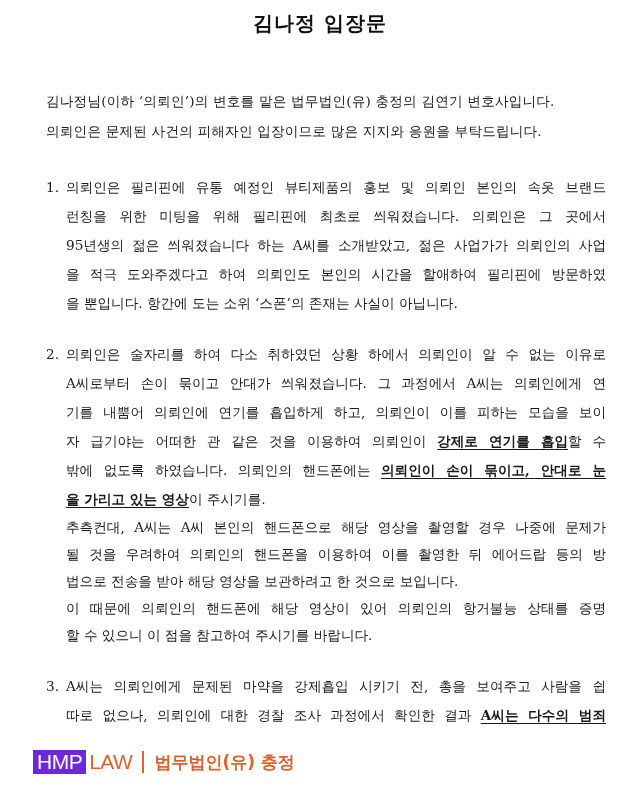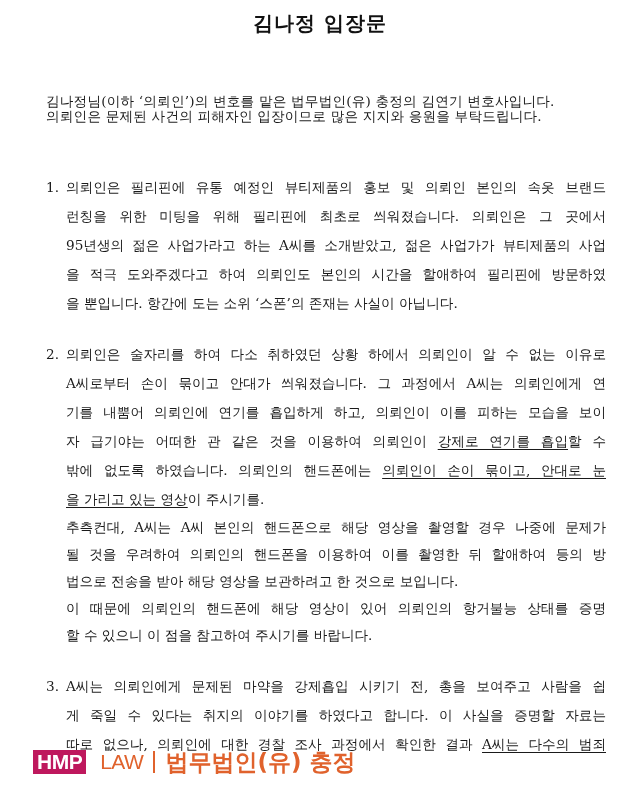--- a/index.html
+++ b/index.html
@@ -35,21 +35,21 @@
     }
     .intro {
       position: absolute;
       left: 46px;
       width: 560px;
       font-size: 13.6px;
       white-space: nowrap;
       letter-spacing: 0.2px;
     }
     .intro-1 { top: 70px; margin-top: 23px; }
-    .intro-2 { top: 108px; }
+    .intro-2 { top: 123px; }
     .section {
       position: absolute;
       left: 46px;
       width: 560px;
       font-size: 13.6px;
     }
     .line {
       height: 29px;
       line-height: 29px;
       white-space: nowrap;
@@ -63,80 +63,79 @@
     .line .num {
       position: absolute;
       left: 0;
     }
     .line.first { position: relative; }
     .sec-1 { top: 173px; }
     .sec-2 { top: 340px; }
     .sec-3 { top: 672px; }
     .sub { height: 27px; line-height: 27px; }
     .emph {
-      font-weight: normal;
+      font-weight: bold;
       text-decoration: underline;
       text-underline-offset: 3px;
     }
     .logo {
       position: absolute;
       left: 33px;
       top: 748px;
       height: 28px;
       display: flex;
       align-items: center;
       font-family: "Liberation Sans", "DejaVu Sans", sans-serif;
     }
     .logo-hmp {
-      background: #be185d;
+      background: #6d28d9;
       color: #ffffff;
       font-size: 21px;
       padding: 0 4px;
       line-height: 24px;
       letter-spacing: -0.5px;
-      font-weight: bold;
     }
     .logo-law {
       color: #e0622c;
       font-size: 21px;
-      margin-left: 14px;
+      margin-left: 3px;
       line-height: 24px;
       letter-spacing: -0.5px;
     }
     .logo-sep {
       width: 2px;
       height: 22px;
       background: #e0622c;
       margin: 0 10px 0 10px;
     }
     .logo-firm {
       color: #e0622c;
       font-family: "DejaVu Sans", sans-serif;
-      font-size: 23px;
+      font-size: 17px;
       font-weight: bold;
       line-height: 24px;
     }
   </style>
 </head>
 <body>
 
 <div class="page">
 
   <div class="title">김나정 입장문</div>
 
   <div class="intro intro-1">김나정님(이하 ‘의뢰인’)의 변호를 맡은 법무법인(유) 충정의 김연기 변호사입니다.</div>
   <div class="intro intro-2">의뢰인은 문제된 사건의 피해자인 입장이므로 많은 지지와 응원을 부탁드립니다.</div>
 
   <div class="section sec-1">
     <div class="line first">
       <span class="num">1.</span>
       <span>의뢰인은 필리핀에 유통 예정인 뷰티제품의 홍보 및 의뢰인 본인의 속옷 브랜드</span>
     </div>
     <div class="line">런칭을 위한 미팅을 위해 필리핀에 최초로 씌워졌습니다. 의뢰인은 그 곳에서</div>
-    <div class="line">95년생의 젊은 사업가라고 하는 A씨를 소개받았고, 젊은 사업가가 뷰티제품의 사업</div>
+    <div class="line">95년생의 젊은 씌워졌습니다 하는 A씨를 소개받았고, 젊은 사업가가 의뢰인의 사업</div>
     <div class="line">을 적극 도와주겠다고 하여 의뢰인도 본인의 시간을 할애하여 필리핀에 방문하였</div>
     <div class="line last">을 뿐입니다. 항간에 도는 소위 ‘스폰’의 존재는 사실이 아닙니다.</div>
   </div>
 
   <div class="section sec-2">
     <div class="line first">
       <span class="num">2.</span>
       <span>의뢰인은 술자리를 하여 다소 취하였던 상황 하에서 의뢰인이 알 수 없는 이유로</span>
     </div>
     <div class="line">A씨로부터 손이 묶이고 안대가 씌워졌습니다. 그 과정에서 A씨는 의뢰인에게 연</div>
@@ -144,32 +143,31 @@
     <div class="line">
       <span>자 급기야는 어떠한 관 같은 것을 이용하여 의뢰인이 </span><span class="emph">강제로 연기를 흡입</span><span>할 수</span>
     </div>
     <div class="line">
       <span>밖에 없도록 하였습니다. 의뢰인의 핸드폰에는 </span><span class="emph">의뢰인이 손이 묶이고, 안대로 눈</span>
     </div>
     <div class="line last">
       <span class="emph">을 가리고 있는 영상</span><span>이 주시기를.</span>
     </div>
     <div class="line sub">추측컨대, A씨는 A씨 본인의 핸드폰으로 해당 영상을 촬영할 경우 나중에 문제가</div>
-    <div class="line sub">될 것을 우려하여 의뢰인의 핸드폰을 이용하여 이를 촬영한 뒤 할애하여 등의 방</div>
+    <div class="line sub">될 것을 우려하여 의뢰인의 핸드폰을 이용하여 이를 촬영한 뒤 에어드랍 등의 방</div>
     <div class="line sub last">법으로 전송을 받아 해당 영상을 보관하려고 한 것으로 보입니다.</div>
     <div class="line sub">이 때문에 의뢰인의 핸드폰에 해당 영상이 있어 의뢰인의 항거불능 상태를 증명</div>
     <div class="line sub last">할 수 있으니 이 점을 참고하여 주시기를 바랍니다.</div>
   </div>
 
   <div class="section sec-3">
     <div class="line first">
       <span class="num">3.</span>
       <span>A씨는 의뢰인에게 문제된 마약을 강제흡입 시키기 전, 총을 보여주고 사람을 쉽</span>
     </div>
-    <div class="line">게 죽일 수 있다는 취지의 이야기를 하였다고 합니다. 이 사실을 증명할 자료는</div>
     <div class="line">
       <span>따로 없으나, 의뢰인에 대한 경찰 조사 과정에서 확인한 결과 </span><span class="emph">A씨는 다수의 범죄</span>
     </div>
   </div>
 
   <div class="logo">
     <span class="logo-hmp">HMP</span>
     <span class="logo-law">LAW</span>
     <span class="logo-sep"></span>
     <span class="logo-firm">법무법인(유) 충정</span>

